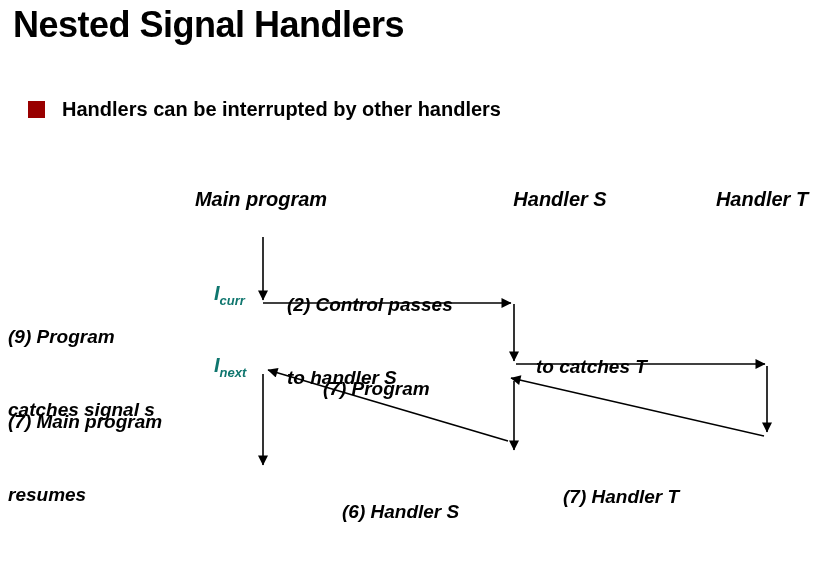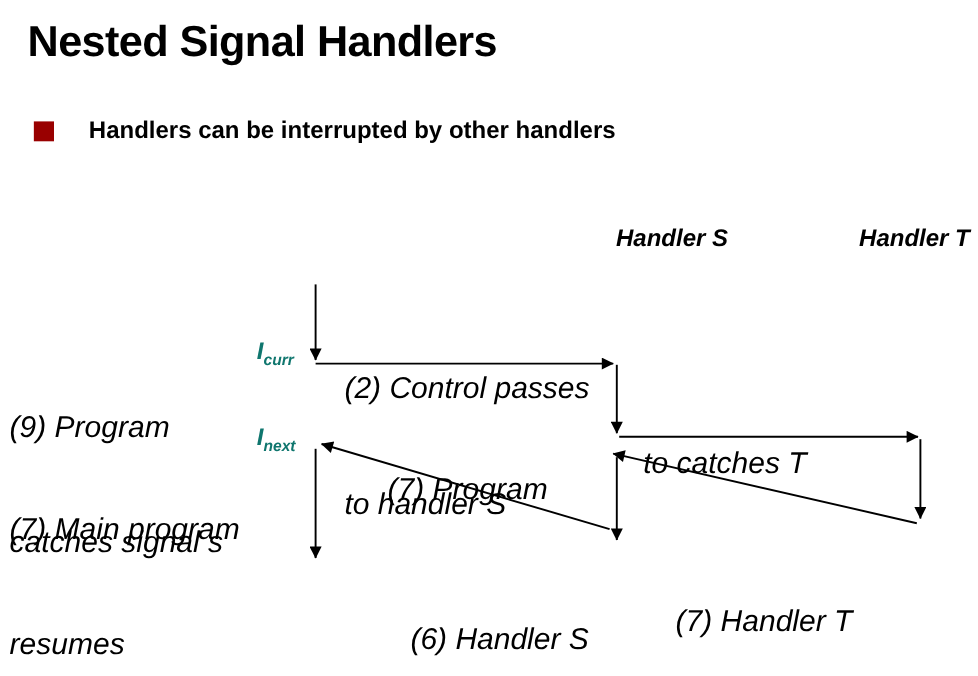--- a/index.html
+++ b/index.html
@@ -1,30 +1,30 @@
 <!DOCTYPE html>
 <html><head>
 <meta charset="utf-8">
 <style>
   html,body { margin:0; padding:0; background:#fff; }
   .slide {
     position:relative; width:815px; height:563px; background:#fff;
     font-family:"Liberation Sans", sans-serif; color:#000; overflow:hidden;
   }
   .title {
-    position:absolute; left:13px; top:4px; margin:10px;
+    position:absolute; left:13px; top:4px; margin:0;
     font-size:36px; font-weight:700; letter-spacing:-0.5px; color:#000;
   }
   .bullet-row { position:absolute; left:28px; top:97px; display:flex; align-items:flex-start; }
   .bullet-sq { flex:0 0 auto; margin-top:4px; }
-  .bullet-text { margin-left:29px; font-size:20px; font-weight:700; line-height:1.2; }
+  .bullet-text { margin-left:17px; font-size:20px; font-weight:700; line-height:1.2; }
   .diagram-svg { position:absolute; left:0; top:0; pointer-events:none; }
   .lbl {
-    position:absolute; font-weight:normal; font-style:italic;
-    font-size:25px; line-height:1.28; white-space:pre; color:#000;
+    position:absolute; font-weight:bold; font-style:italic;
+    font-size:19px; line-height:1.28; white-space:pre; color:#000;
   }
   .col-header {
     position:absolute; transform:translateX(-50%); font-weight:bold; font-style:italic;
     font-size:20px; white-space:pre; color:#000;
   }
   .ilabel { position:absolute; font-weight:bold; font-style:italic; font-size:20px; color:#0f766e; }
   .ilabel sub { font-size:13px; font-weight:bold; font-style:italic; line-height:0; }
 </style>
 </head>
 <body>
@@ -52,20 +52,21 @@
       <line x1="514" y1="304" x2="514" y2="361" marker-end="url(#ah)"></line>
       <line x1="516" y1="364" x2="765" y2="364" marker-end="url(#ah)"></line>
       <line x1="767" y1="366" x2="767" y2="432" marker-end="url(#ah)"></line>
       <line x1="764" y1="436" x2="511" y2="378" marker-end="url(#ah)"></line>
       <line x1="514" y1="381" x2="514" y2="450" marker-end="url(#ah)"></line>
       <line x1="508" y1="441" x2="268" y2="370" marker-end="url(#ah)"></line>
       <line x1="263" y1="374" x2="263" y2="465" marker-end="url(#ah)"></line>
     </g>
   </svg>
 
+  <div class="col-header" style="left:261px; top:188px;">Main program</div>
   <div class="col-header" style="left:512px; top:188px;margin-left:48px;">Handler S</div>
   <div class="col-header" style="left:762px; top:188px;text-align:right;">Handler T</div>
 
   <div class="ilabel" style="left:214px; top:282px;"><span>I</span><sub>curr</sub></div>
   <div class="ilabel" style="left:214px; top:354px;"><span>I</span><sub>next</sub></div>
 
   <div class="lbl" style="left:8px; top:276px;">
     <div>(9) Program</div>
     <div>catches signal s</div>
   </div>

